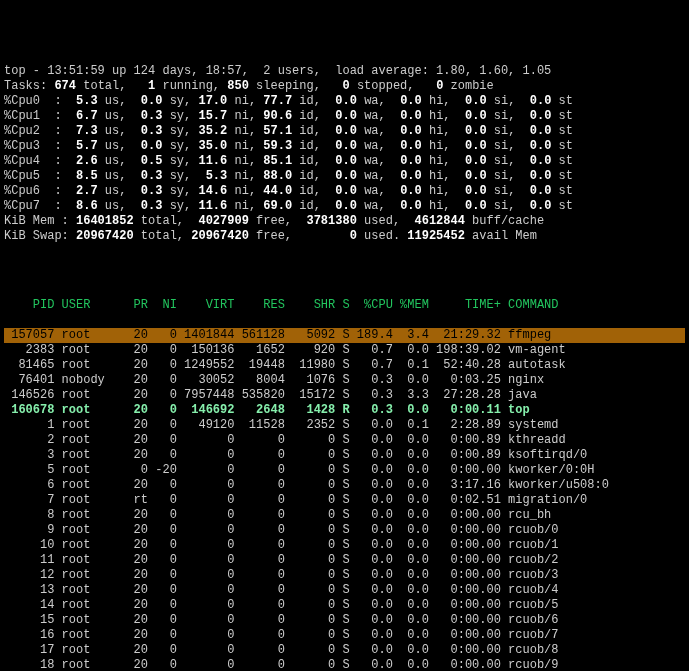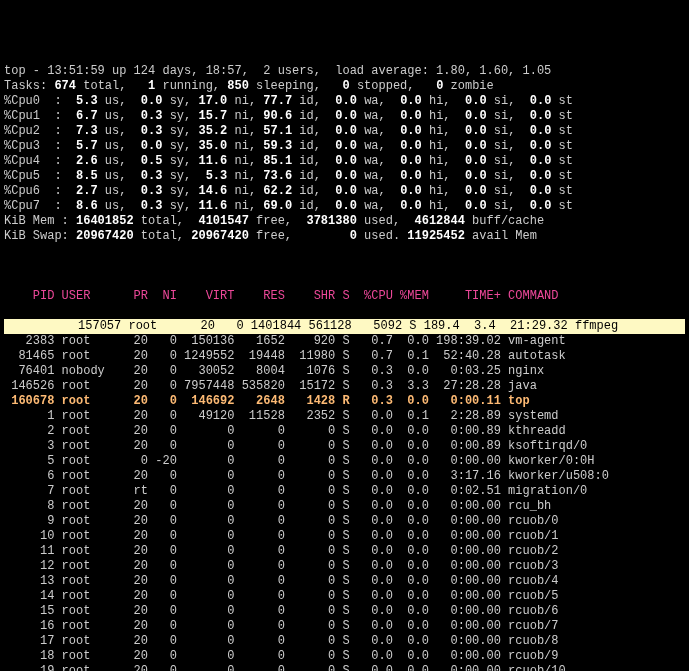--- a/index.html
+++ b/index.html
@@ -11,48 +11,48 @@
     font-size: 12px;
     line-height: 15px;
     white-space: pre;
     width: 689px;
     box-sizing: border-box;
     overflow: hidden;
   }
   .bold { font-weight: bold; color: #ffffff; }
   .col-header {
     background: #000000;
-    color: #ec4899;
+    color: #22c55e;
+    margin-top: 9px;
   }
   .hl {
-    background: #fef9c3;
+    background: #a16207;
     color: #000000;
     display: inline-block;
     width: 100%;
-    text-align: center;
   }
-  .row-bold { font-weight: bold; color: #fdba74; }
+  .row-bold { font-weight: bold; color: #86efac; }
   .proc-row { display: block; }
   .blank { height: 15px; }
 </style>
 </head>
 <body>
 
 
 
 <div id="header-area">top - 13:51:59 up 124 days, 18:57,  2 users,  load average: 1.80, 1.60, 1.05
 Tasks: <span class="bold">674</span> total,   <span class="bold">1</span> running, <span class="bold">850</span> sleeping,   <span class="bold">0</span> stopped,   <span class="bold">0</span> zombie
 %Cpu0  : <span class="bold"> 5.3</span> us,  <span class="bold">0.0</span> sy, <span class="bold">17.0</span> ni, <span class="bold">77.7</span> id,  <span class="bold">0.0</span> wa,  <span class="bold">0.0</span> hi,  <span class="bold">0.0</span> si,  <span class="bold">0.0</span> st
 %Cpu1  : <span class="bold"> 6.7</span> us,  <span class="bold">0.3</span> sy, <span class="bold">15.7</span> ni, <span class="bold">90.6</span> id,  <span class="bold">0.0</span> wa,  <span class="bold">0.0</span> hi,  <span class="bold">0.0</span> si,  <span class="bold">0.0</span> st
 %Cpu2  : <span class="bold"> 7.3</span> us,  <span class="bold">0.3</span> sy, <span class="bold">35.2</span> ni, <span class="bold">57.1</span> id,  <span class="bold">0.0</span> wa,  <span class="bold">0.0</span> hi,  <span class="bold">0.0</span> si,  <span class="bold">0.0</span> st
 %Cpu3  : <span class="bold"> 5.7</span> us,  <span class="bold">0.0</span> sy, <span class="bold">35.0</span> ni, <span class="bold">59.3</span> id,  <span class="bold">0.0</span> wa,  <span class="bold">0.0</span> hi,  <span class="bold">0.0</span> si,  <span class="bold">0.0</span> st
 %Cpu4  : <span class="bold"> 2.6</span> us,  <span class="bold">0.5</span> sy, <span class="bold">11.6</span> ni, <span class="bold">85.1</span> id,  <span class="bold">0.0</span> wa,  <span class="bold">0.0</span> hi,  <span class="bold">0.0</span> si,  <span class="bold">0.0</span> st
-%Cpu5  : <span class="bold"> 8.5</span> us,  <span class="bold">0.3</span> sy, <span class="bold"> 5.3</span> ni, <span class="bold">73.6</span> id,  <span class="bold">0.0</span> wa,  <span class="bold">0.0</span> hi,  <span class="bold">0.0</span> si,  <span class="bold">0.0</span> st
-%Cpu6  : <span class="bold"> 2.7</span> us,  <span class="bold">0.3</span> sy, <span class="bold">14.6</span> ni, <span class="bold">62.2</span> id,  <span class="bold">0.0</span> wa,  <span class="bold">0.0</span> hi,  <span class="bold">0.0</span> si,  <span class="bold">0.0</span> st
+%Cpu5  : <span class="bold"> 8.5</span> us,  <span class="bold">0.3</span> sy, <span class="bold"> 5.3</span> ni, <span class="bold">88.0</span> id,  <span class="bold">0.0</span> wa,  <span class="bold">0.0</span> hi,  <span class="bold">0.0</span> si,  <span class="bold">0.0</span> st
+%Cpu6  : <span class="bold"> 2.7</span> us,  <span class="bold">0.3</span> sy, <span class="bold">14.6</span> ni, <span class="bold">44.0</span> id,  <span class="bold">0.0</span> wa,  <span class="bold">0.0</span> hi,  <span class="bold">0.0</span> si,  <span class="bold">0.0</span> st
 %Cpu7  : <span class="bold"> 8.6</span> us,  <span class="bold">0.3</span> sy, <span class="bold">11.6</span> ni, <span class="bold">69.0</span> id,  <span class="bold">0.0</span> wa,  <span class="bold">0.0</span> hi,  <span class="bold">0.0</span> si,  <span class="bold">0.0</span> st
-KiB Mem : <span class="bold">16401852</span> total, <span class="bold"> 4101547</span> free, <span class="bold"> 3781380</span> used, <span class="bold"> 4612844</span> buff/cache
+KiB Mem : <span class="bold">16401852</span> total, <span class="bold"> 4027909</span> free, <span class="bold"> 3781380</span> used, <span class="bold"> 4612844</span> buff/cache
 KiB Swap: <span class="bold">20967420</span> total, <span class="bold">20967420</span> free, <span class="bold">       0</span> used. <span class="bold">11925452</span> avail Mem</div>
 <div class="blank"></div>
 <div id="col-header" class="col-header">    PID USER      PR  NI    VIRT    RES    SHR S  %CPU %MEM     TIME+ COMMAND</div>
 <div id="proc-list"><span class="proc-row hl"> 157057 root      20   0 1401844 561128   5092 S 189.4  3.4  21:29.32 ffmpeg</span><span class="proc-row">   2383 root      20   0  150136   1652    920 S   0.7  0.0 198:39.02 vm-agent</span><span class="proc-row">  81465 root      20   0 1249552  19448  11980 S   0.7  0.1  52:40.28 autotask</span><span class="proc-row">  76401 nobody    20   0   30052   8004   1076 S   0.3  0.0   0:03.25 nginx</span><span class="proc-row"> 146526 root      20   0 7957448 535820  15172 S   0.3  3.3  27:28.28 java</span><span class="proc-row row-bold"> 160678 root      20   0  146692   2648   1428 R   0.3  0.0   0:00.11 top</span><span class="proc-row">      1 root      20   0   49120  11528   2352 S   0.0  0.1   2:28.89 systemd</span><span class="proc-row">      2 root      20   0       0      0      0 S   0.0  0.0   0:00.89 kthreadd</span><span class="proc-row">      3 root      20   0       0      0      0 S   0.0  0.0   0:00.89 ksoftirqd/0</span><span class="proc-row">      5 root       0 -20       0      0      0 S   0.0  0.0   0:00.00 kworker/0:0H</span><span class="proc-row">      6 root      20   0       0      0      0 S   0.0  0.0   3:17.16 kworker/u508:0</span><span class="proc-row">      7 root      rt   0       0      0      0 S   0.0  0.0   0:02.51 migration/0</span><span class="proc-row">      8 root      20   0       0      0      0 S   0.0  0.0   0:00.00 rcu_bh</span><span class="proc-row">      9 root      20   0       0      0      0 S   0.0  0.0   0:00.00 rcuob/0</span><span class="proc-row">     10 root      20   0       0      0      0 S   0.0  0.0   0:00.00 rcuob/1</span><span class="proc-row">     11 root      20   0       0      0      0 S   0.0  0.0   0:00.00 rcuob/2</span><span class="proc-row">     12 root      20   0       0      0      0 S   0.0  0.0   0:00.00 rcuob/3</span><span class="proc-row">     13 root      20   0       0      0      0 S   0.0  0.0   0:00.00 rcuob/4</span><span class="proc-row">     14 root      20   0       0      0      0 S   0.0  0.0   0:00.00 rcuob/5</span><span class="proc-row">     15 root      20   0       0      0      0 S   0.0  0.0   0:00.00 rcuob/6</span><span class="proc-row">     16 root      20   0       0      0      0 S   0.0  0.0   0:00.00 rcuob/7</span><span class="proc-row">     17 root      20   0       0      0      0 S   0.0  0.0   0:00.00 rcuob/8</span><span class="proc-row">     18 root      20   0       0      0      0 S   0.0  0.0   0:00.00 rcuob/9</span><span class="proc-row">     19 root      20   0       0      0      0 S   0.0  0.0   0:00.00 rcuob/10</span></div>
 
 
 
 
 </body></html>

